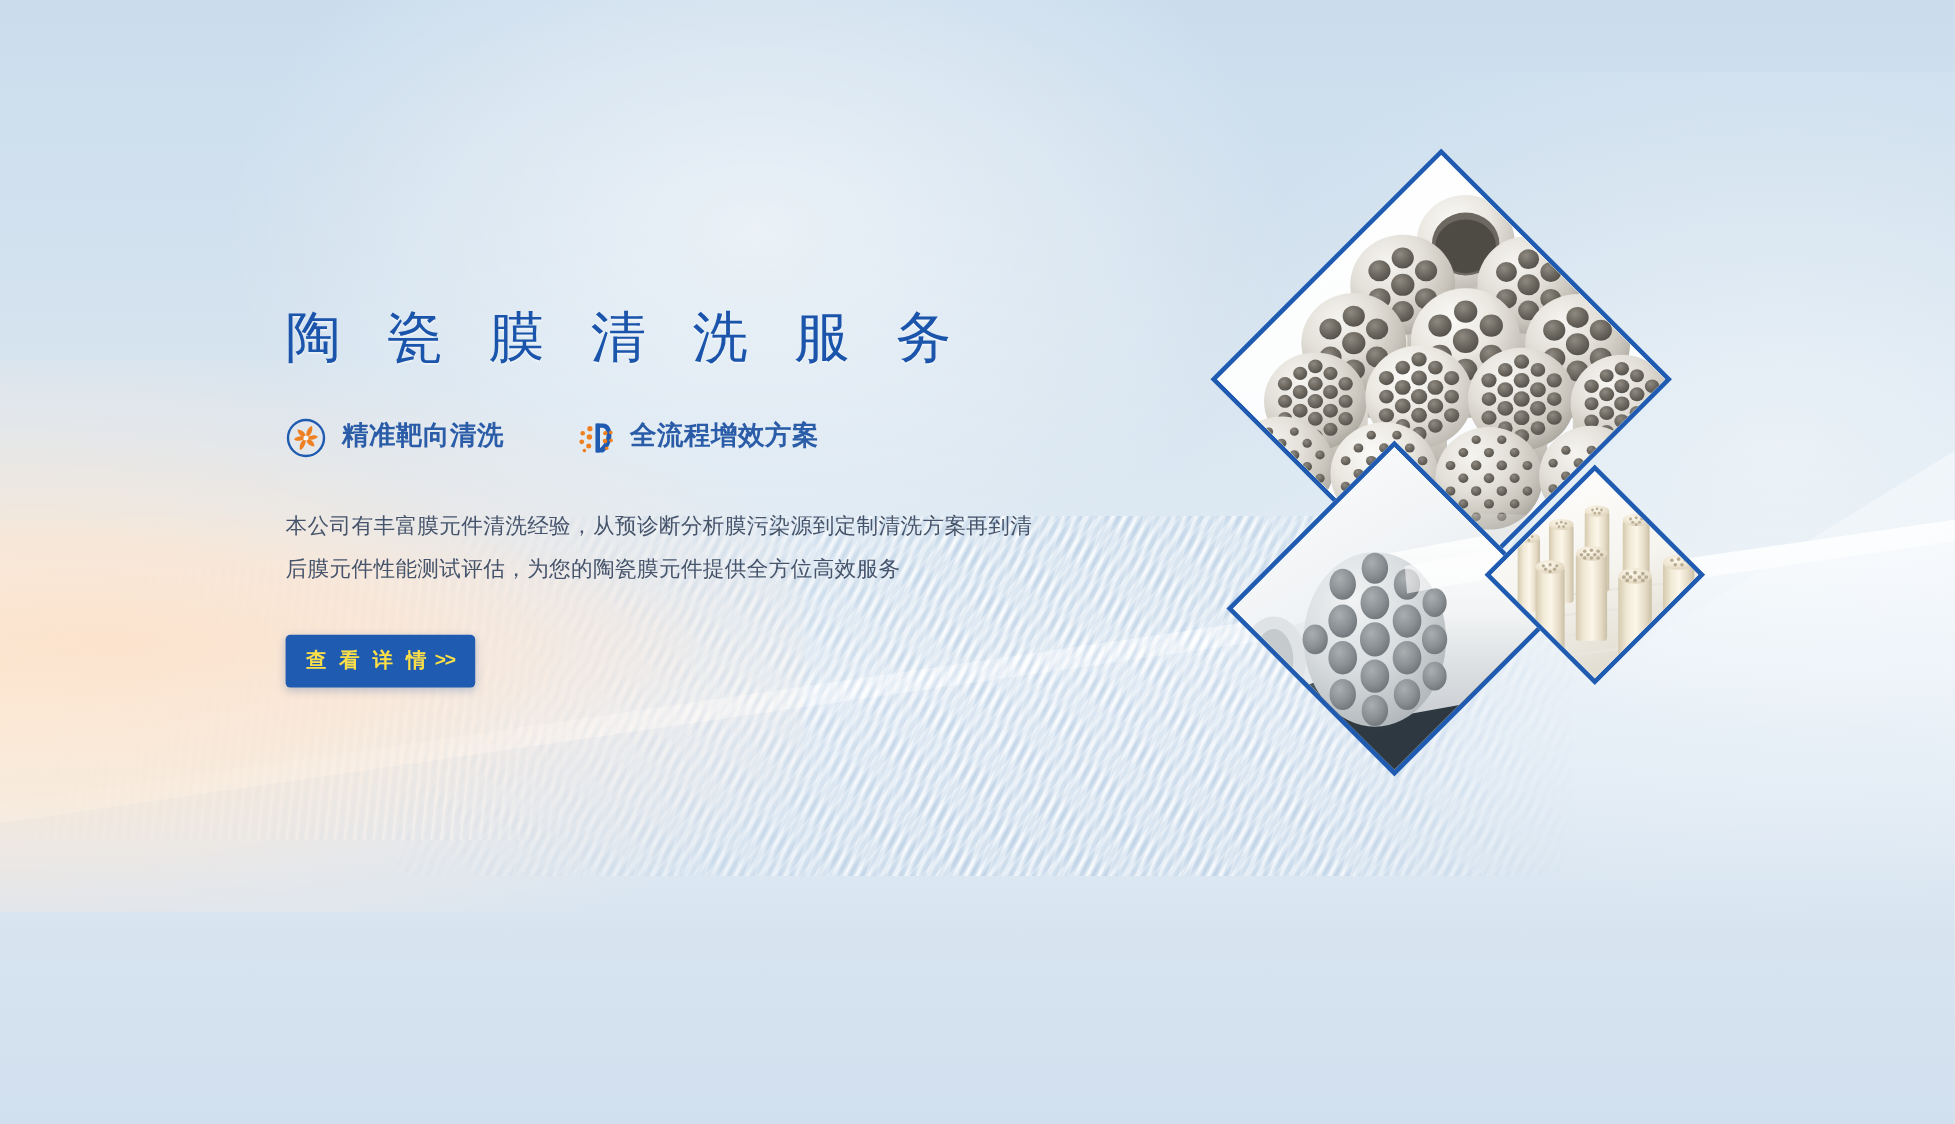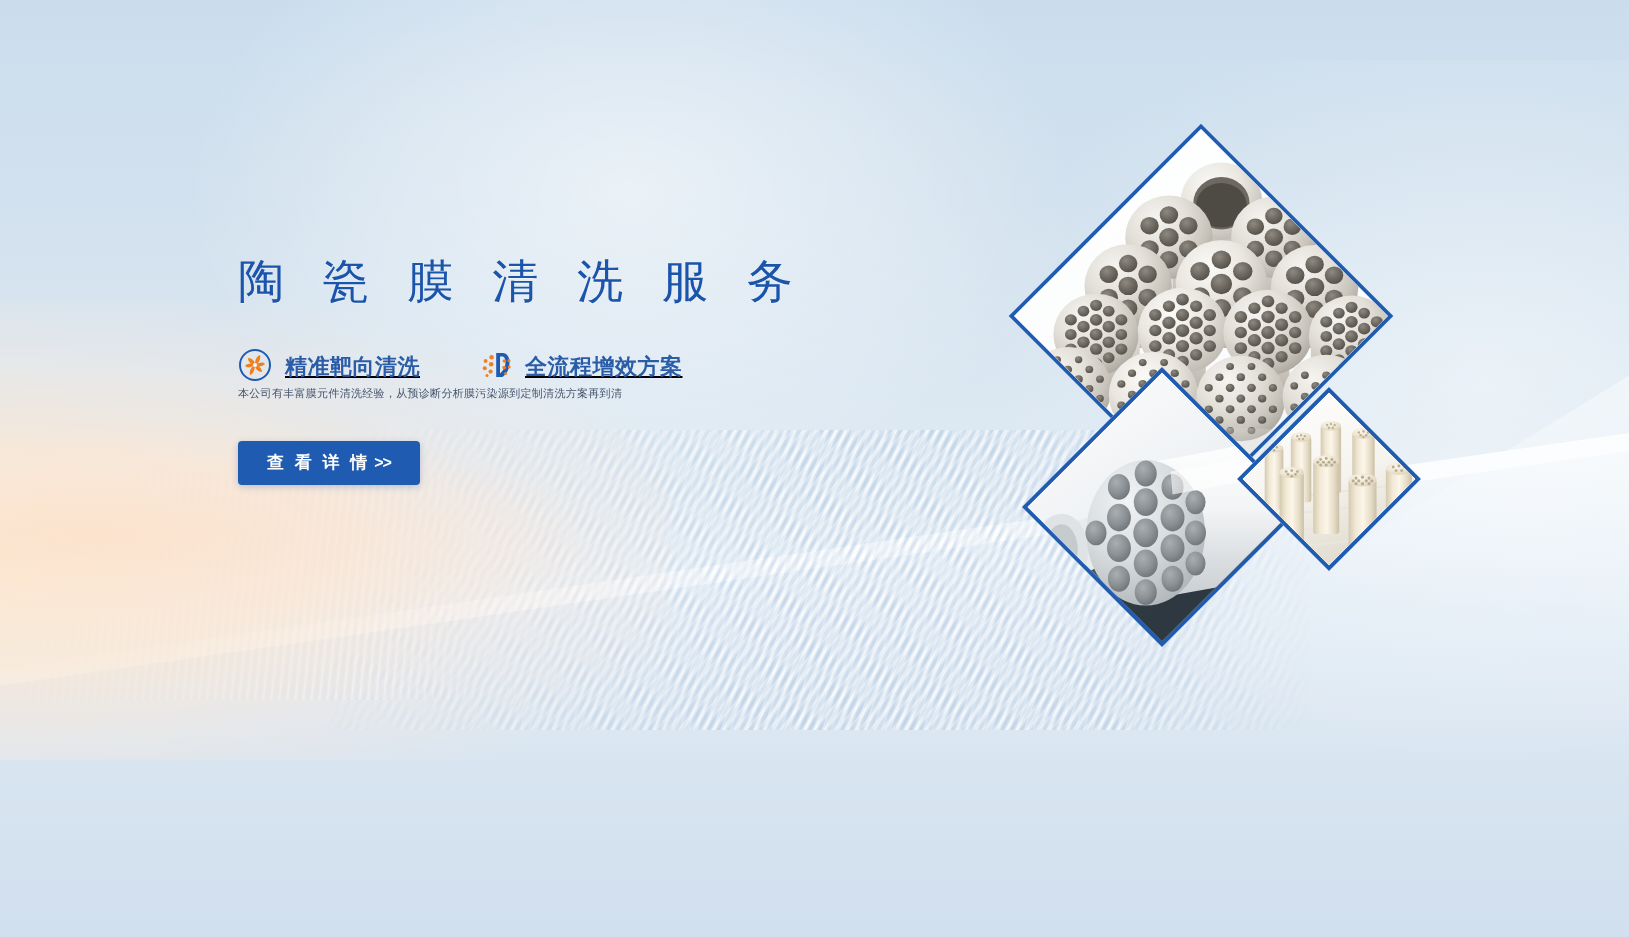--- a/index.html
+++ b/index.html
@@ -158,49 +158,50 @@
     white-space:nowrap;
     text-shadow:0 1px 0 rgba(255,255,255,0.4);
   }
 
   .features {
     display:flex;
     align-items:center;
     margin-top:40px;
     gap:58px;
   }
-  .feature { display:flex; align-items:flex-end; gap:13px;text-decoration:underline; }
+  .feature { display:flex; align-items:flex-start; gap:13px; }
   .feature-label {
     font-size:22px;
     font-weight:bold;
     color:#2a5ca8;
     letter-spacing:0.5px;
     white-space:nowrap;
   }
   .ficon { width:34px; height:34px; flex:0 0 34px; display:block; }
 
   .desc {
-    font-size:11px;
+    margin-top:38px;
+    font-size:18px;
     color:#45536b;
     line-height:2.0;
     max-width:665px;
     letter-spacing:0.3px;
   }
   .desc-line { display:block; }
 
   .cta {
     display:inline-flex;
     align-items:center;
     justify-content:center;
     gap:4px;
     margin-top:37px;
-    width:182px; height:44px;
+    width:158px; height:44px;
     background:#1f5bb0;
     border:none; border-radius:4px;
-    color:#ffffff;
+    color:#fde047;
     font-size:17px; font-weight:bold;
     letter-spacing:3px;
     cursor:pointer;
     font-family:"Liberation Sans","DejaVu Sans",sans-serif;
     box-shadow:0 2px 7px rgba(24,76,150,0.25);
   }
   .cta-arrow { font-size:16px; letter-spacing:-1px; font-weight:bold; }
 
   
   .cluster { position:absolute; left:1010px; top:150px; width:480px; height:520px; }
@@ -298,20 +299,21 @@
             </g>
           </svg>
         </span>
         <span class="feature-label">全流程增效方案</span>
       </div>
 
     </div>
 
     <p class="desc">
       <span class="desc-line">本公司有丰富膜元件清洗经验，从预诊断分析膜污染源到定制清洗方案再到清</span>
+      <span class="desc-line">后膜元件性能测试评估，为您的陶瓷膜元件提供全方位高效服务</span>
     </p>
 
     <button class="cta">
       <span>查 看 详 情</span>
       <span class="cta-arrow">&gt;&gt;</span>
     </button>
 
   </div>
 
   <div class="cluster">

